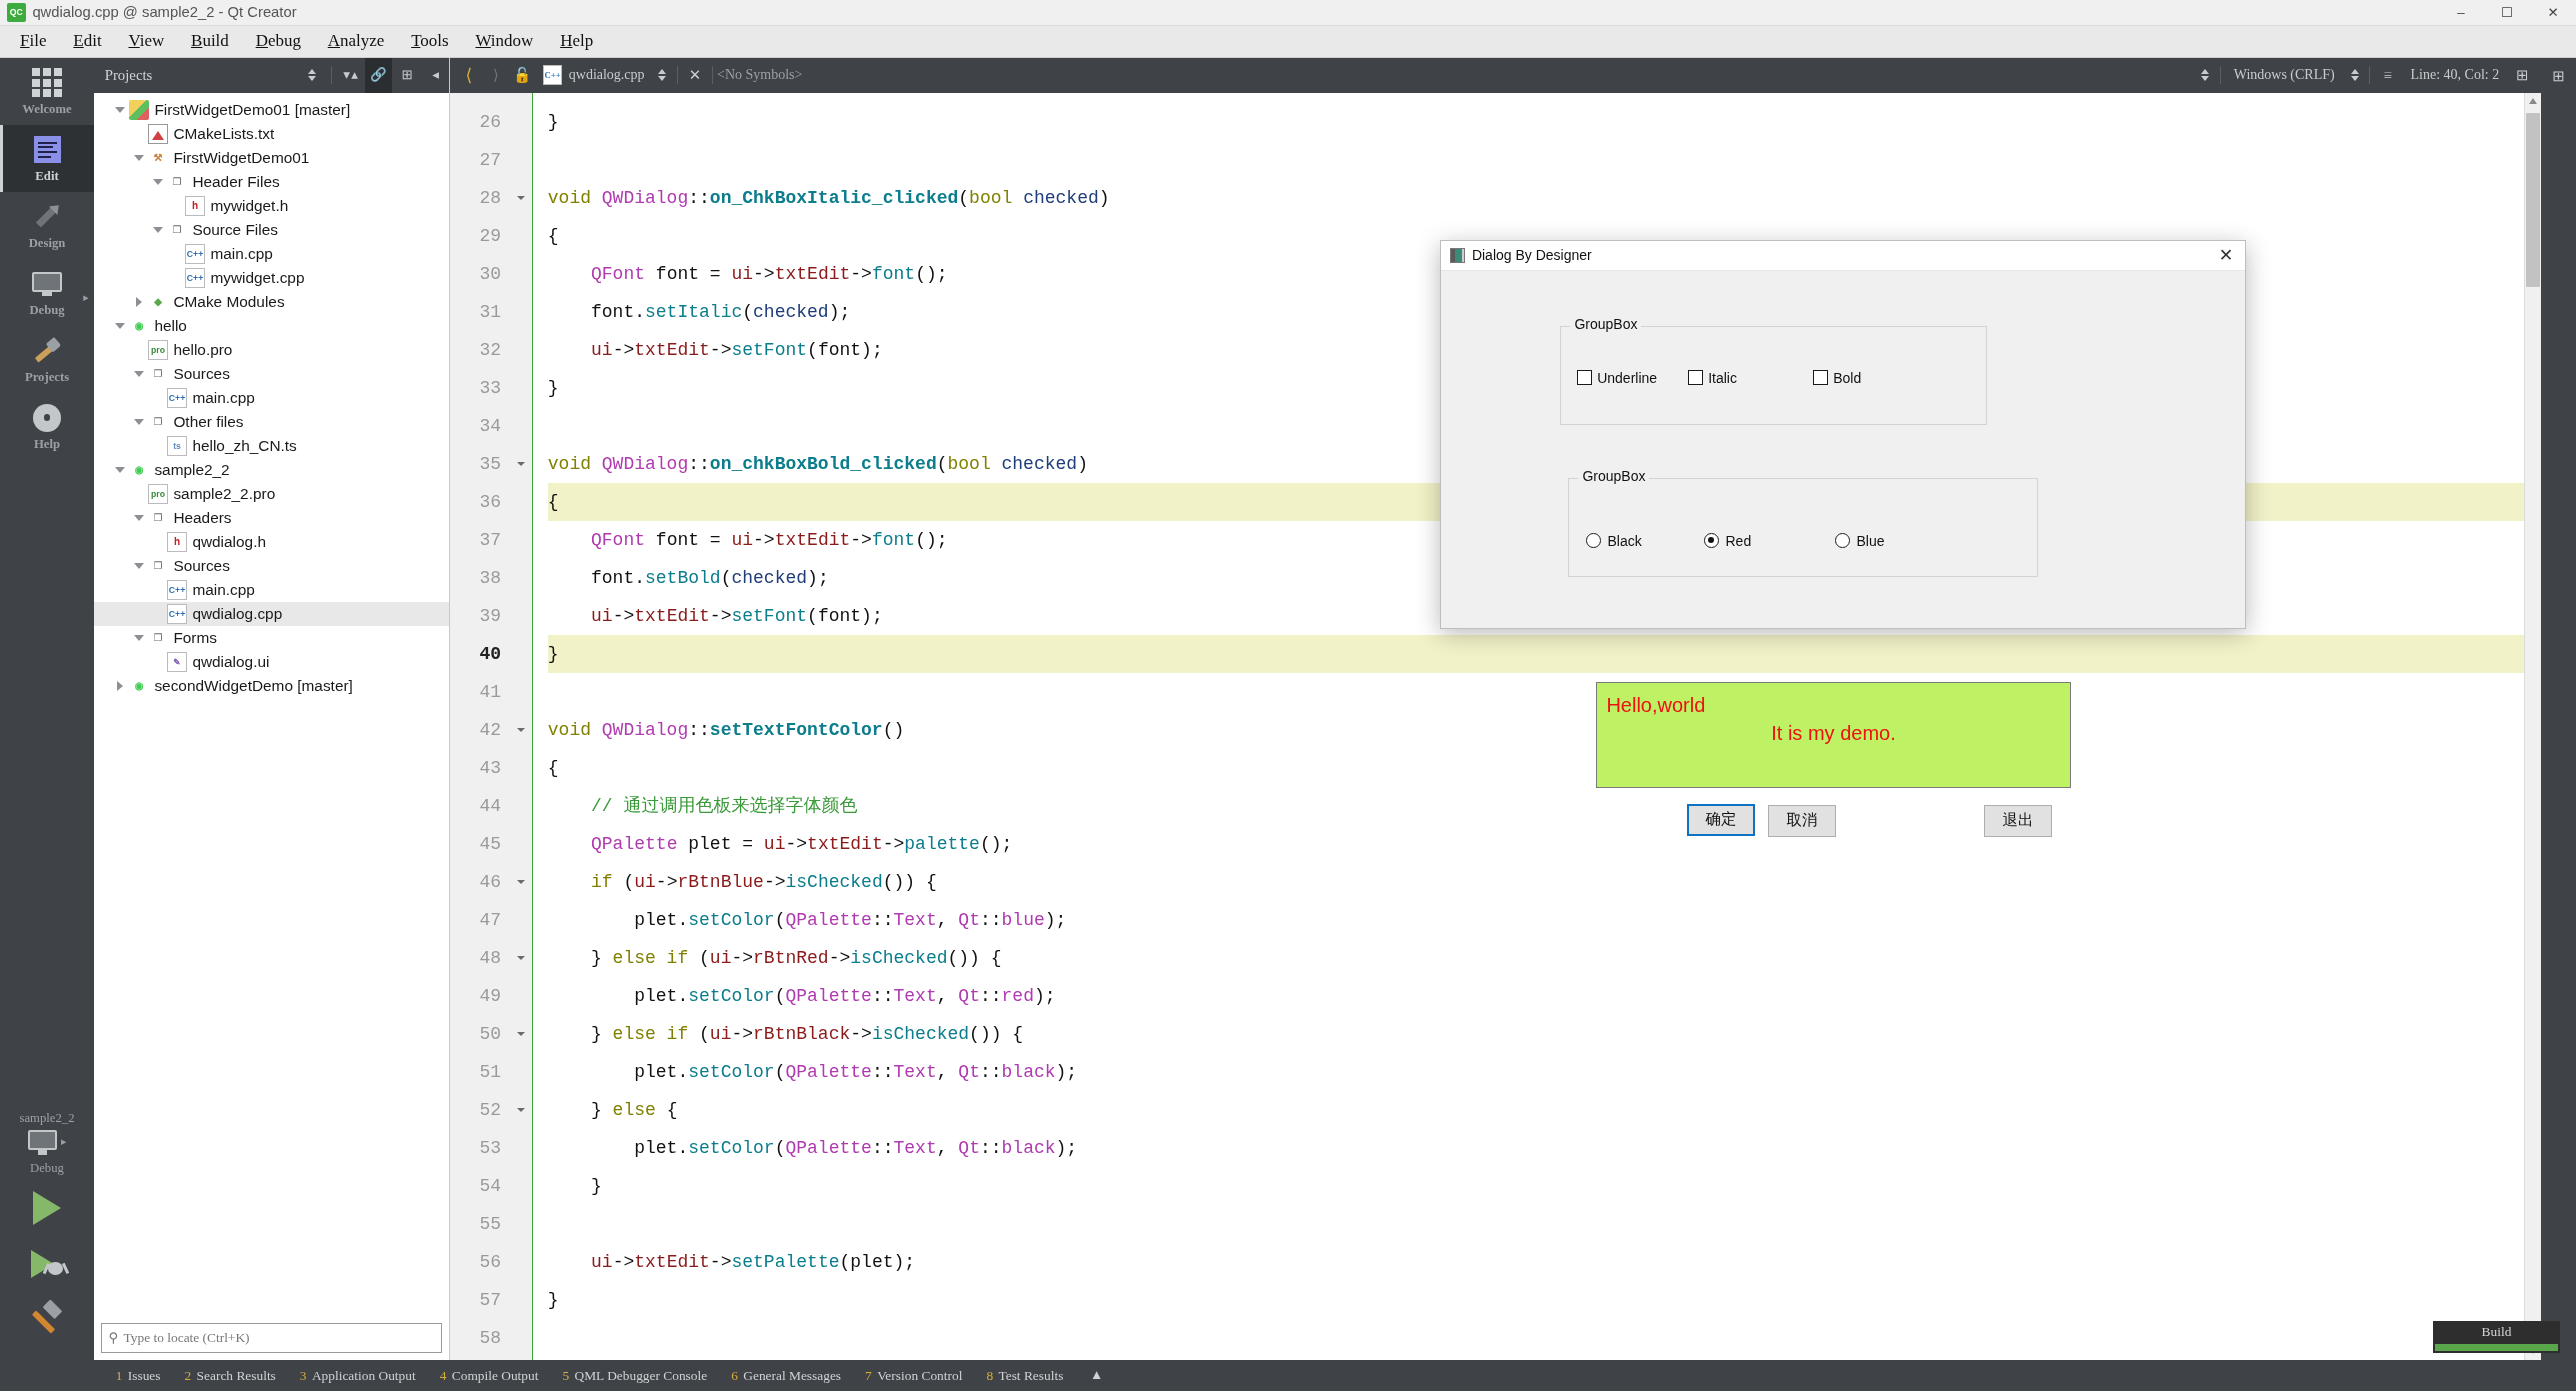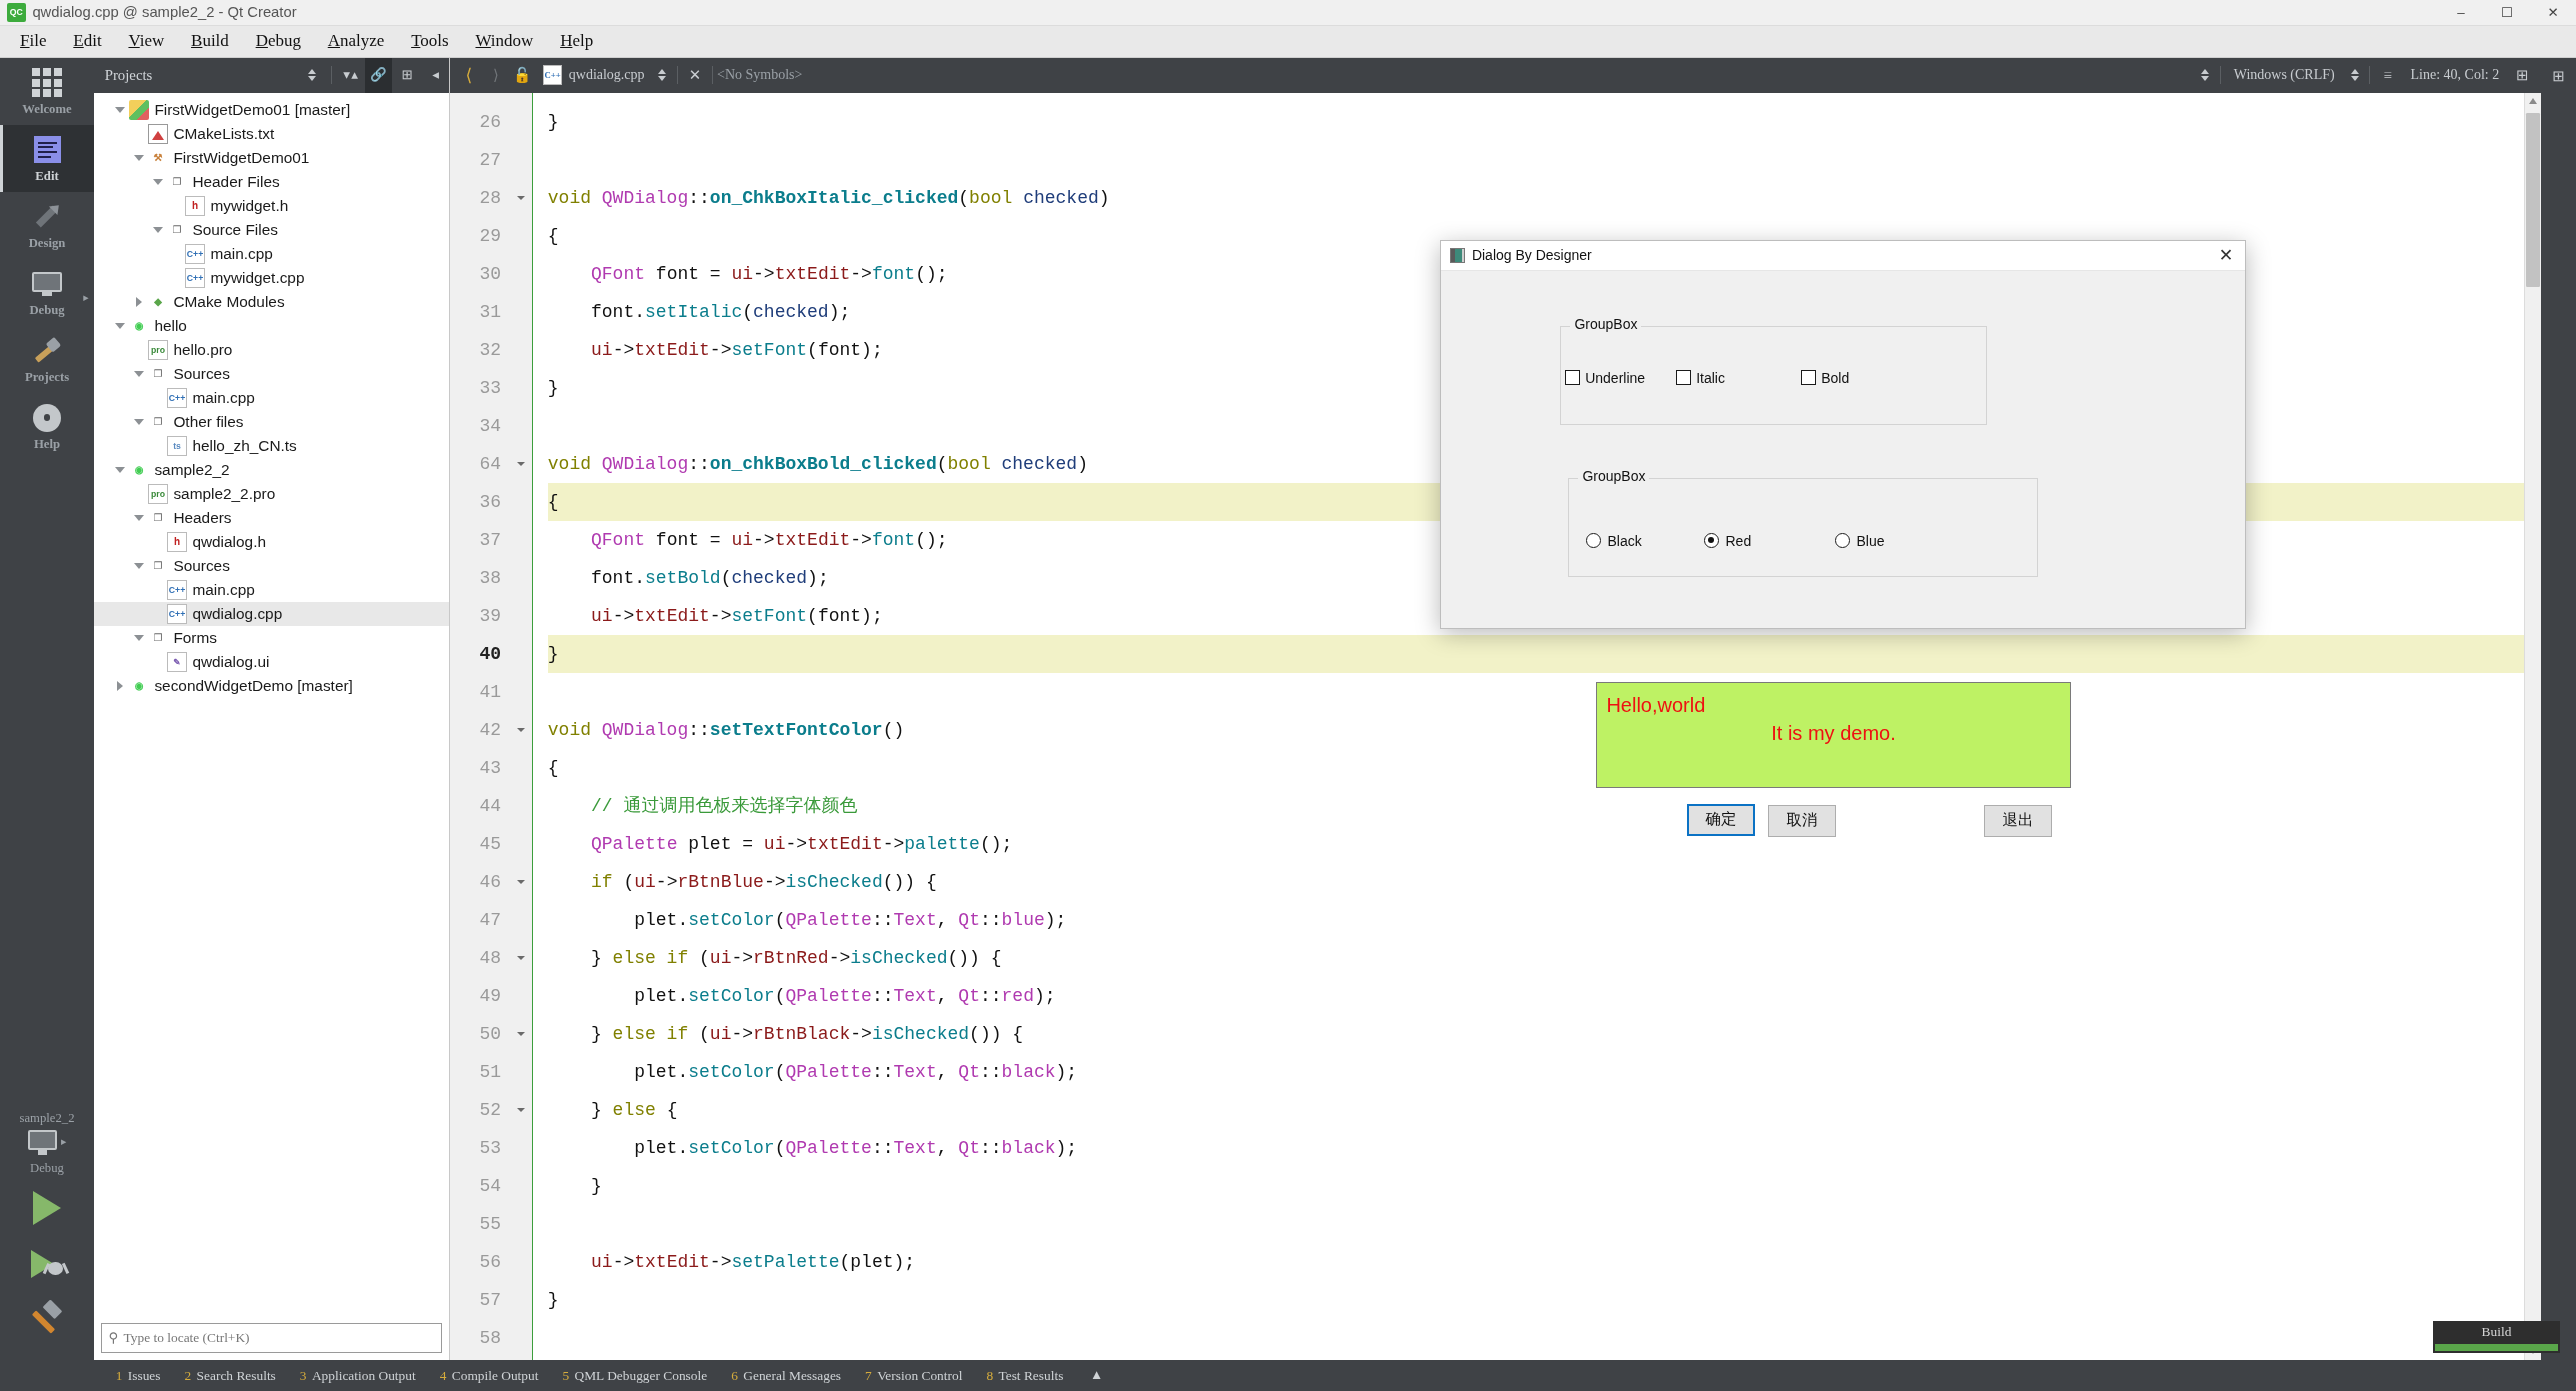--- a/index.html
+++ b/index.html
@@ -580,21 +580,21 @@
       <div class="gutter" id="gutter">
           <div class="gline">26</div>
           <div class="gline">27</div>
           <div class="gline">28</div>
           <div class="gline">29</div>
           <div class="gline">30</div>
           <div class="gline">31</div>
           <div class="gline">32</div>
           <div class="gline">33</div>
           <div class="gline">34</div>
-          <div class="gline">64</div>
+          <div class="gline">35</div>
           <div class="gline">36</div>
           <div class="gline">37</div>
           <div class="gline">38</div>
           <div class="gline">39</div>
           <div class="gline cur">40</div>
           <div class="gline">41</div>
           <div class="gline">42</div>
           <div class="gline">43</div>
           <div class="gline">44</div>
           <div class="gline">45</div>
@@ -719,21 +719,21 @@
   <div class="dlg-title">
     <div class="dlg-ico"></div>
     <div class="dlg-tt">Dialog By Designer</div>
     <div class="dlg-close">✕</div>
   </div>
   <div class="dlg-body">
 
     <div class="gbox" style="left:119px; top:55px; width:427px; height:99px;">
       <div class="gtitle">GroupBox</div>
     </div>
-    <div class="cbrow" style="left:124px; top:99px; gap:0;">
+    <div class="cbrow" style="left:136px; top:99px; gap:0;">
       <div class="cb" style="width:111px;">
         <span class="box"></span>
         <span>Underline</span>
       </div>
       <div class="cb" style="width:125px;">
         <span class="box"></span>
         <span>Italic</span>
       </div>
       <div class="cb">
         <span class="box"></span>

